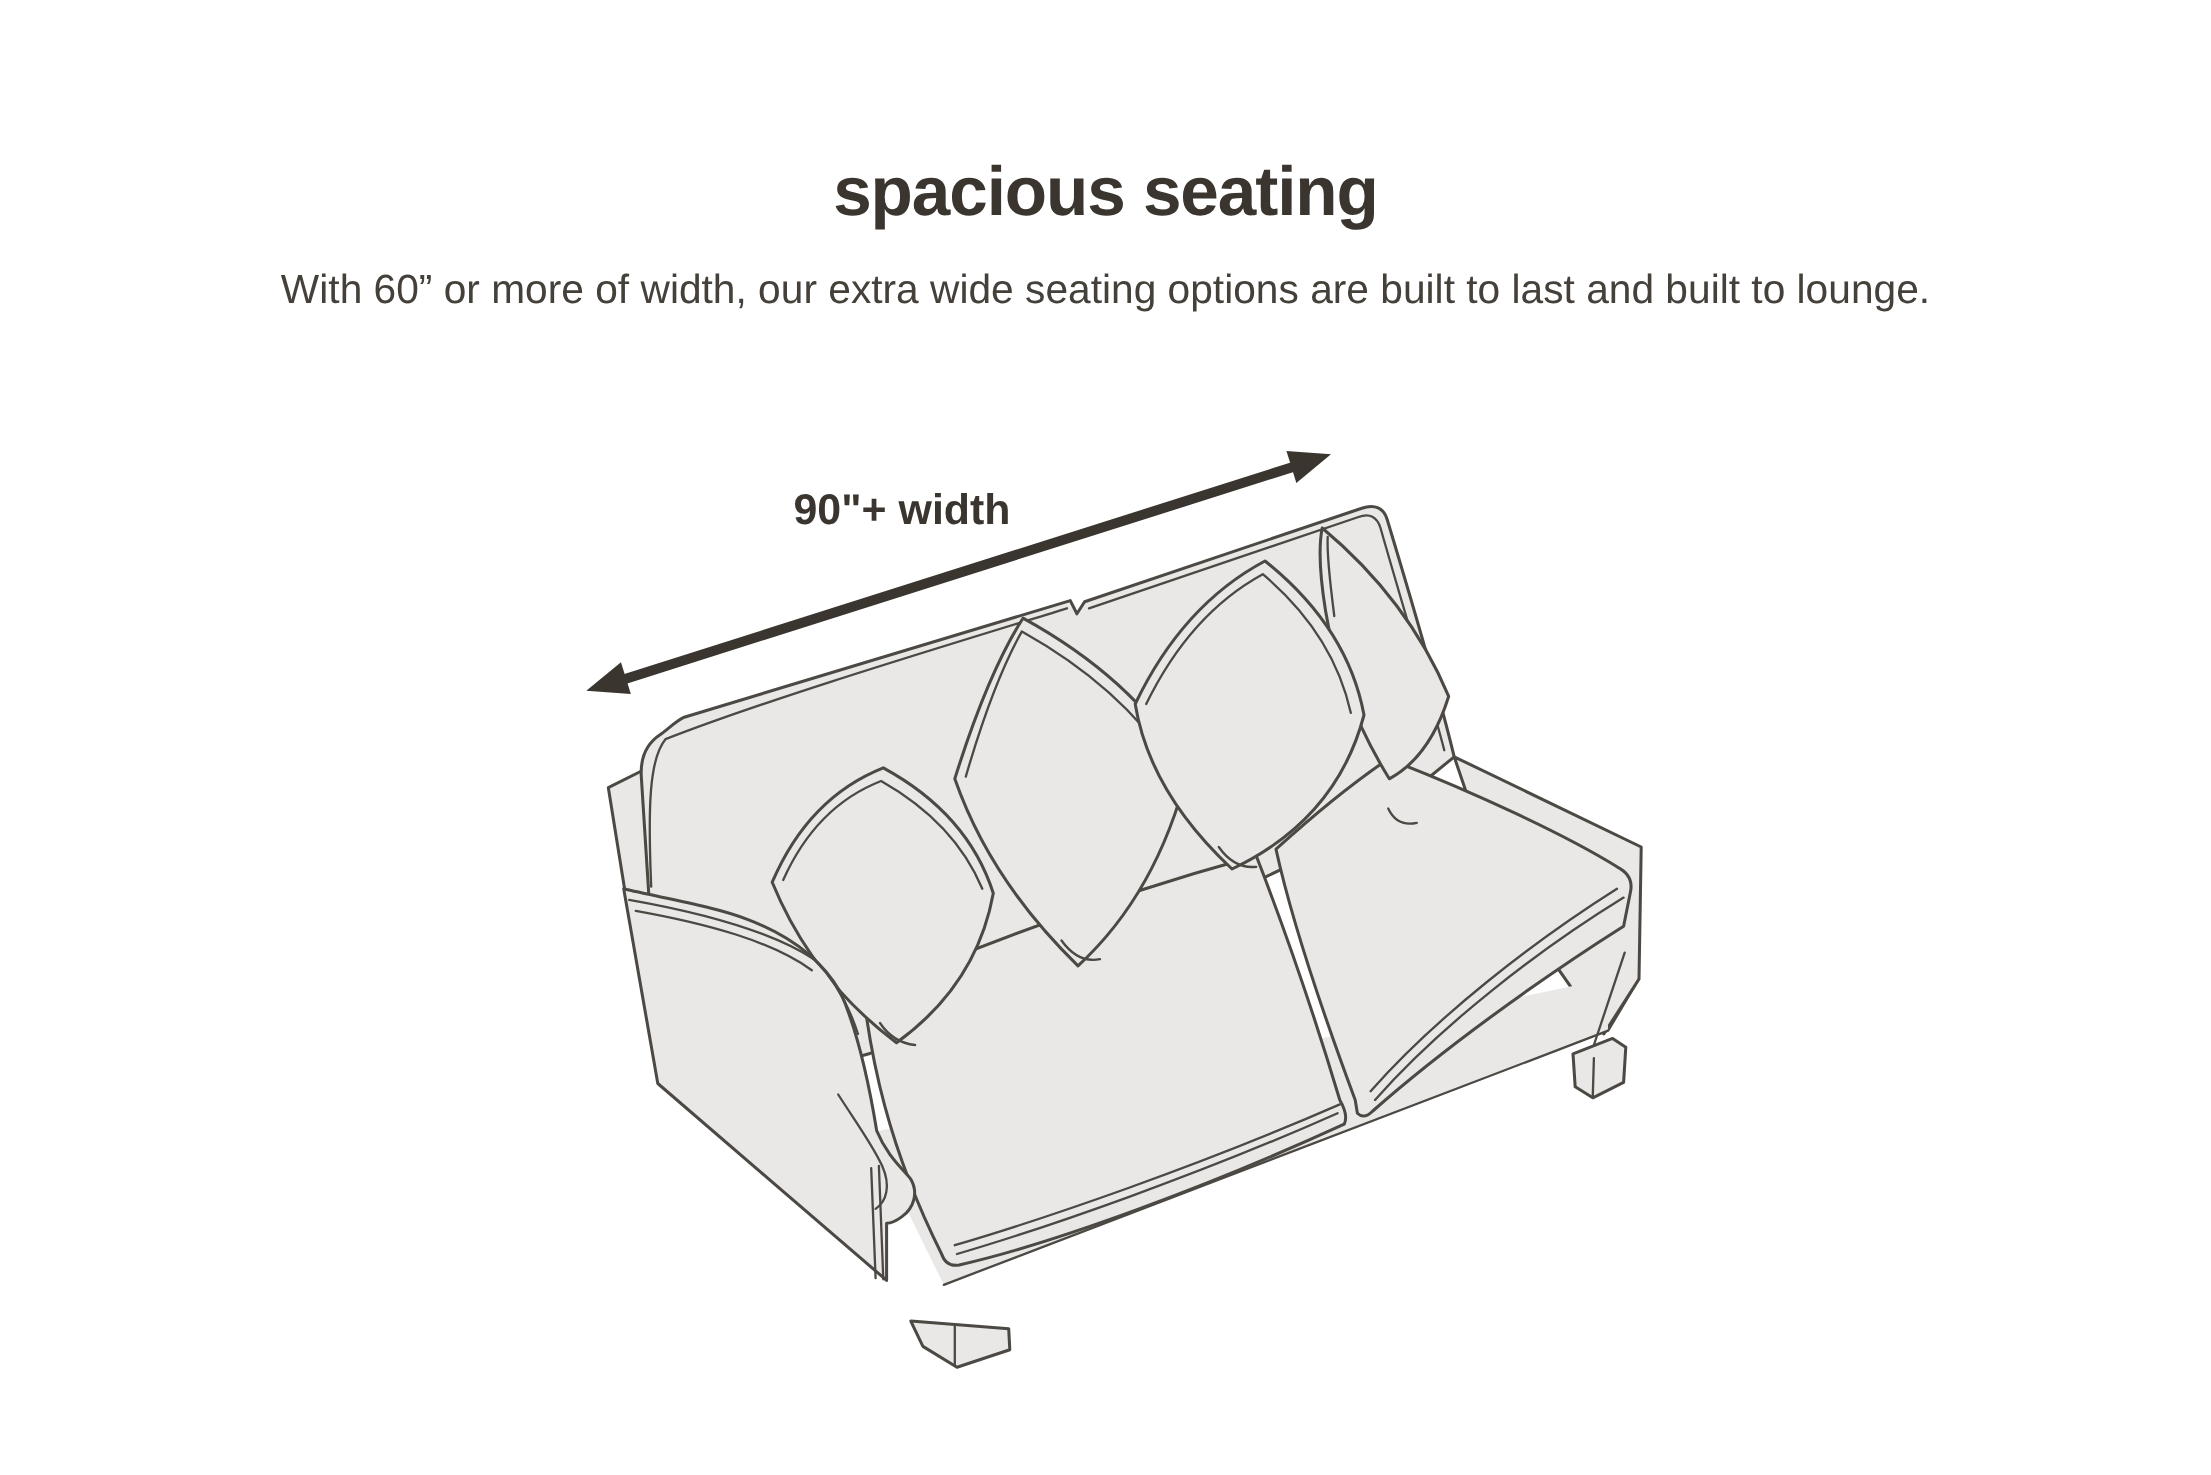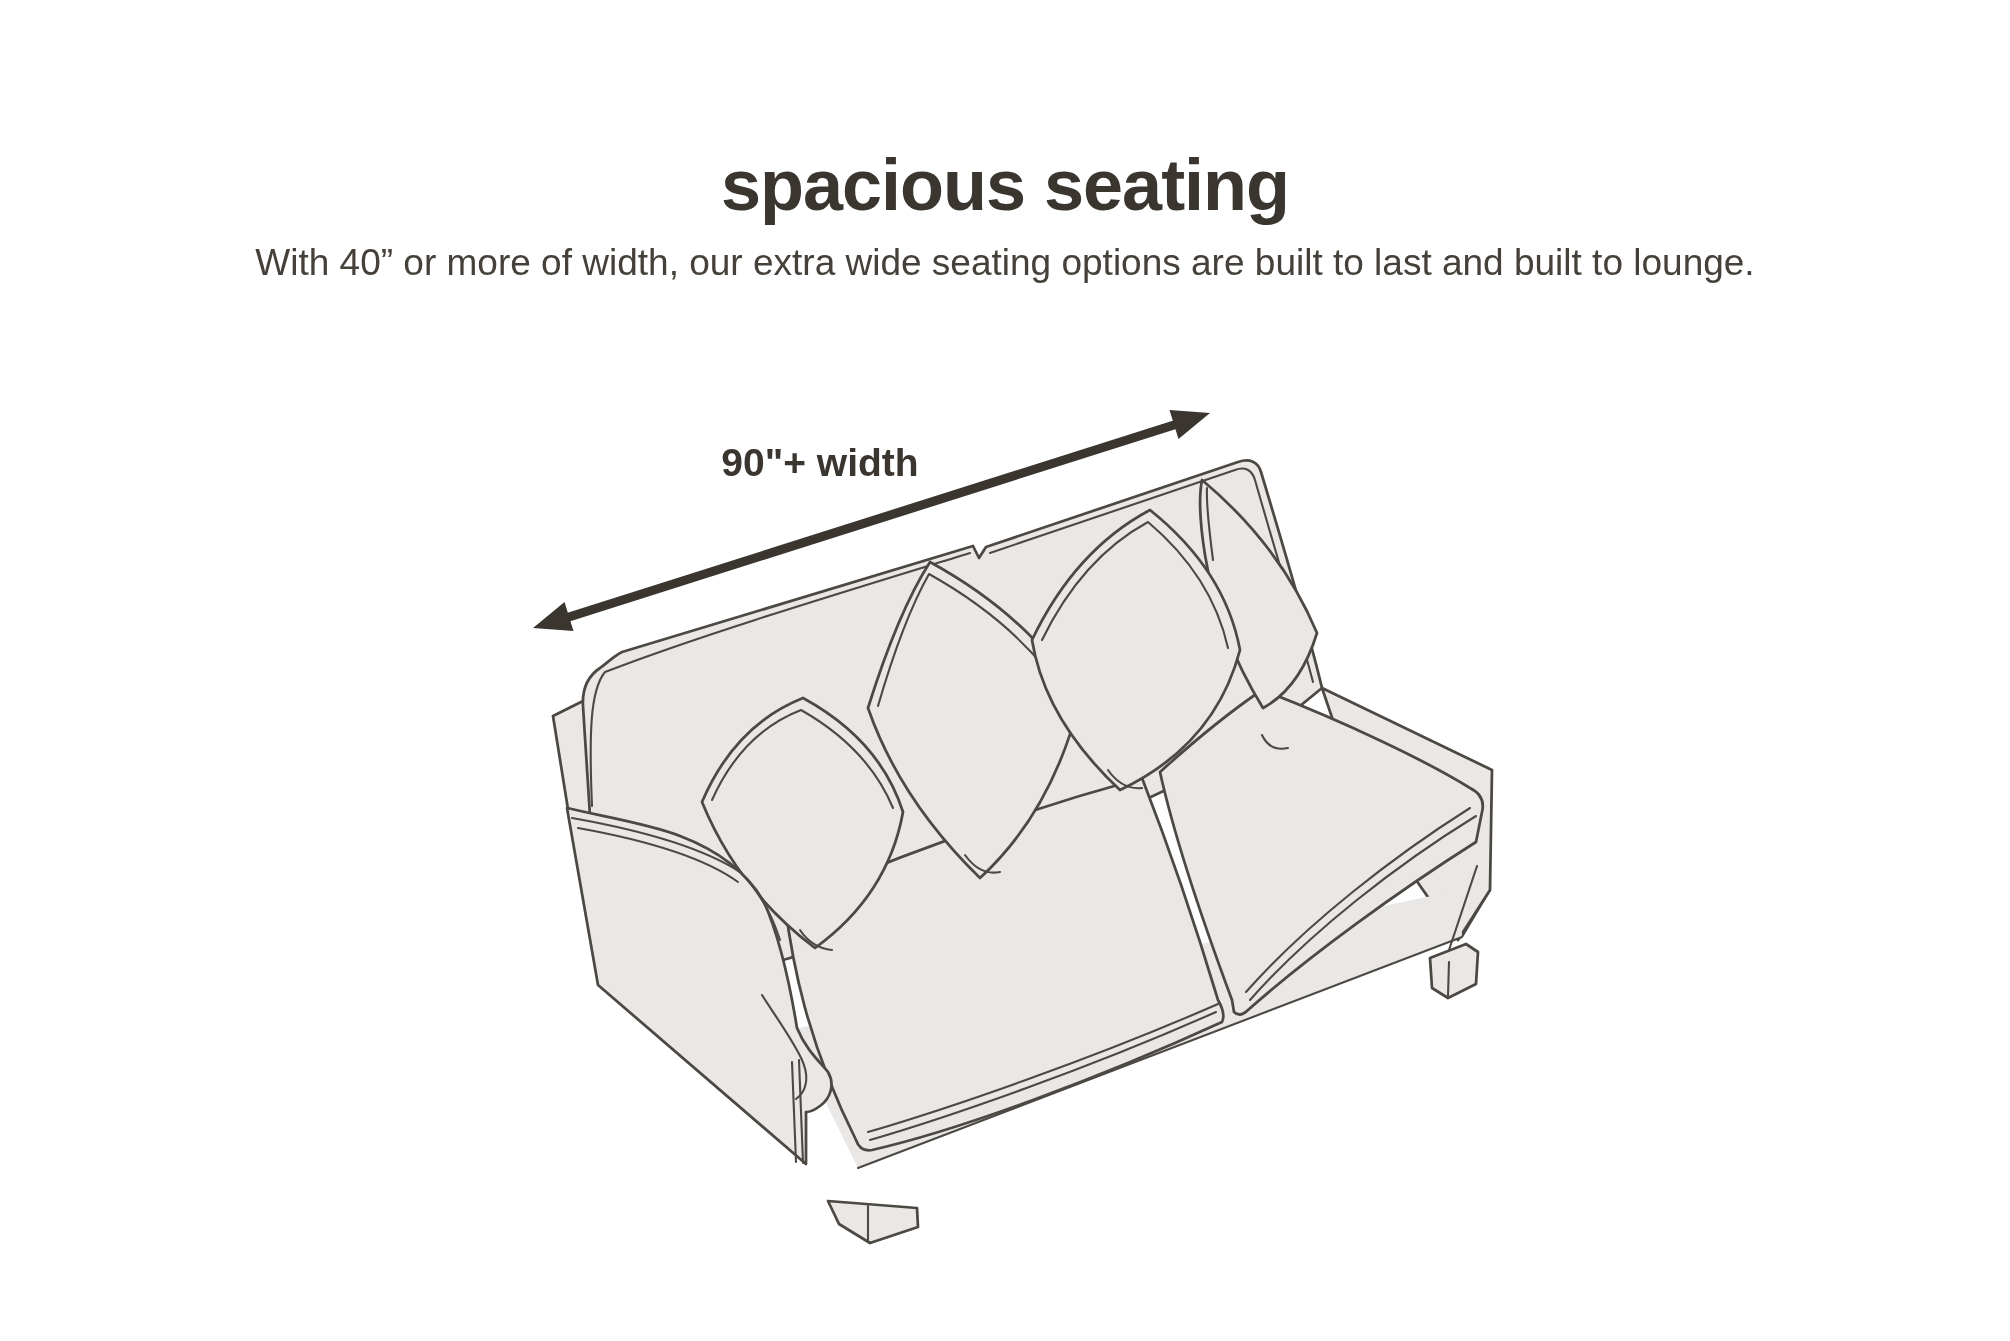--- a/index.html
+++ b/index.html
@@ -7,21 +7,21 @@
     position:relative;
     width:2010px;height:1341px;
     background:#ffffff;
     overflow:hidden;
     font-family:"Liberation Sans", sans-serif;
   }
   .title{
     position:absolute;
     top:98px;left:0;width:2010px;
     text-align:center;
-    font-size:72px;
+    font-size:63px;
     font-weight:bold;
     letter-spacing:-1px;
     color:#3a362f;
     line-height:1.1;
   }
   .description{
     position:absolute;
     top:238px;left:0;width:2010px;
     text-align:center;
     font-size:37px;
@@ -49,21 +49,21 @@
   }
 </style>
 </head>
 <body>
 
 <div id="stage">
 
   <h1 class="title">spacious seating</h1>
 
   <div class="description">
-    <div>With 40” or more of width, our extra wide seating options are built to last and built to lounge.</div>
+    <div>With 60” or more of width, our extra wide seating options are built to last and built to lounge.</div>
   </div>
 
   <svg id="diagram" viewBox="0 0 2010 1341" xmlns="http://www.w3.org/2000/svg">
 
     <g fill="#3a362f">
       <line class="arrow-line" x1="569" y1="617" x2="1174" y2="425"></line>
       <polygon points="533,628 573.5,631 564.5,602"></polygon>
       <polygon points="1210,413 1178.5,439 1169.5,410"></polygon>
     </g>
 

